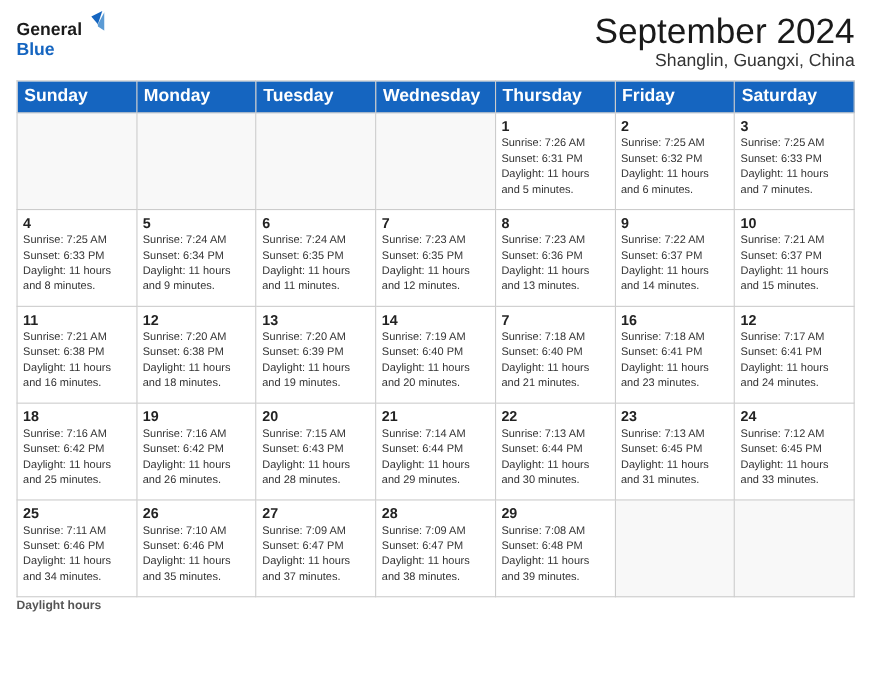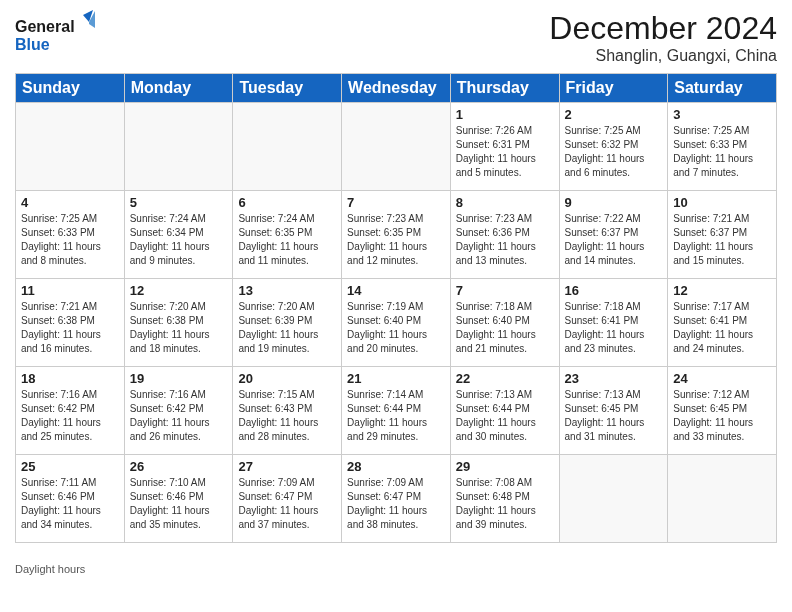--- a/index.html
+++ b/index.html
@@ -69,40 +69,41 @@
       font-weight: bold;
       margin-bottom: 2px;
       display: block;
     }
     .day-info {
       font-size: 10px;
       color: #333;
       line-height: 1.4;
     }
     .footer-note {
-      margin-top: 20px;
+      margin-top: 2px;
       font-size: 11px;
       color: #555;
+      font-weight: bold;
     }
   </style>
 </head>
 <body>
 
 <div class="page">
   <div class="header">
     <div class="logo-wrapper">
         <svg width="80" height="50" viewBox="0 0 80 50">
     <text x="0" y="22" font-size="16" font-weight="bold" fill="#1a1a1a" font-family="Arial">General</text>
     <text x="0" y="40" font-size="16" font-weight="bold" fill="#1565c0" font-family="Arial">Blue</text>
     <polygon points="68,5 78,0 74,12" fill="#1565c0"></polygon>
     <polygon points="74,12 80,1 80,18 74,14" fill="#5b9bd5"></polygon>
   </svg>
       </div>
     <div class="title-block">
-      <div class="main-title">December 2024</div>
+      <div class="main-title">September 2024</div>
       <div class="sub-title">Shanglin, Guangxi, China</div>
     </div>
   </div>
 
   <table class="calendar-table">
     <thead>
       <tr>
         <th>Sunday</th>
         <th>Monday</th>
         <th>Tuesday</th>

